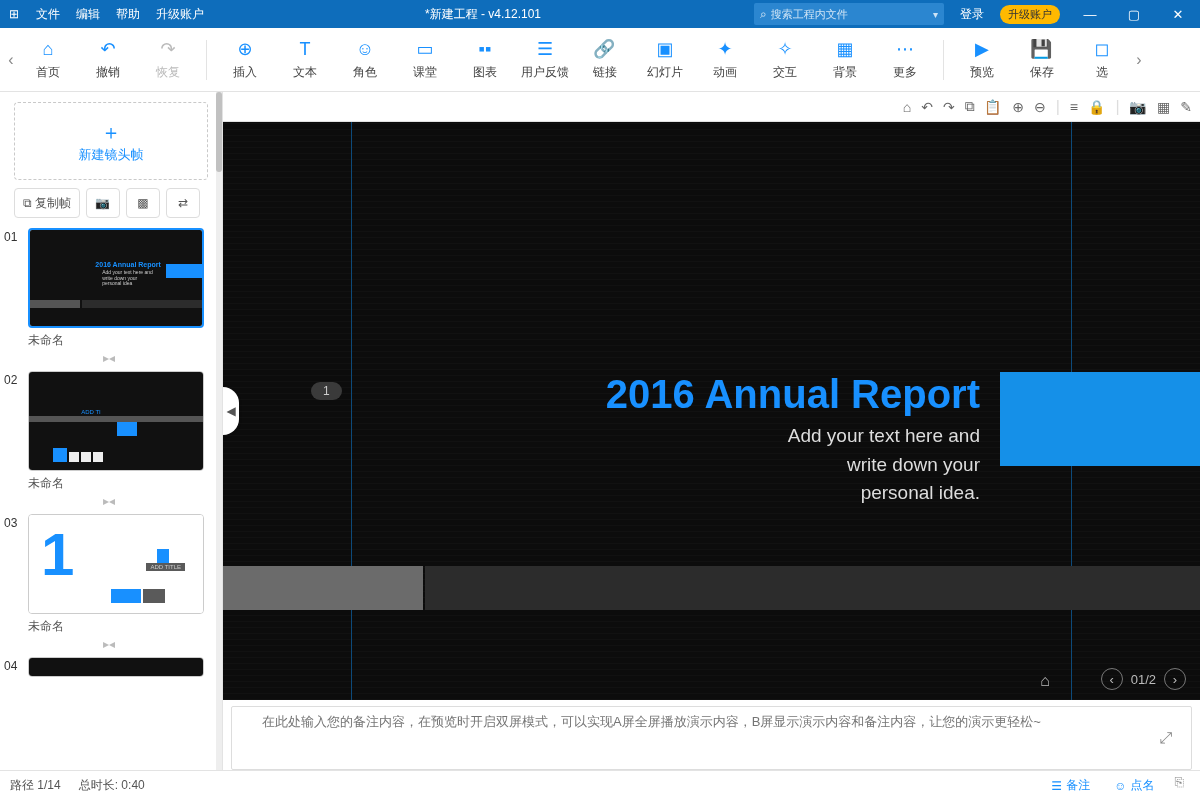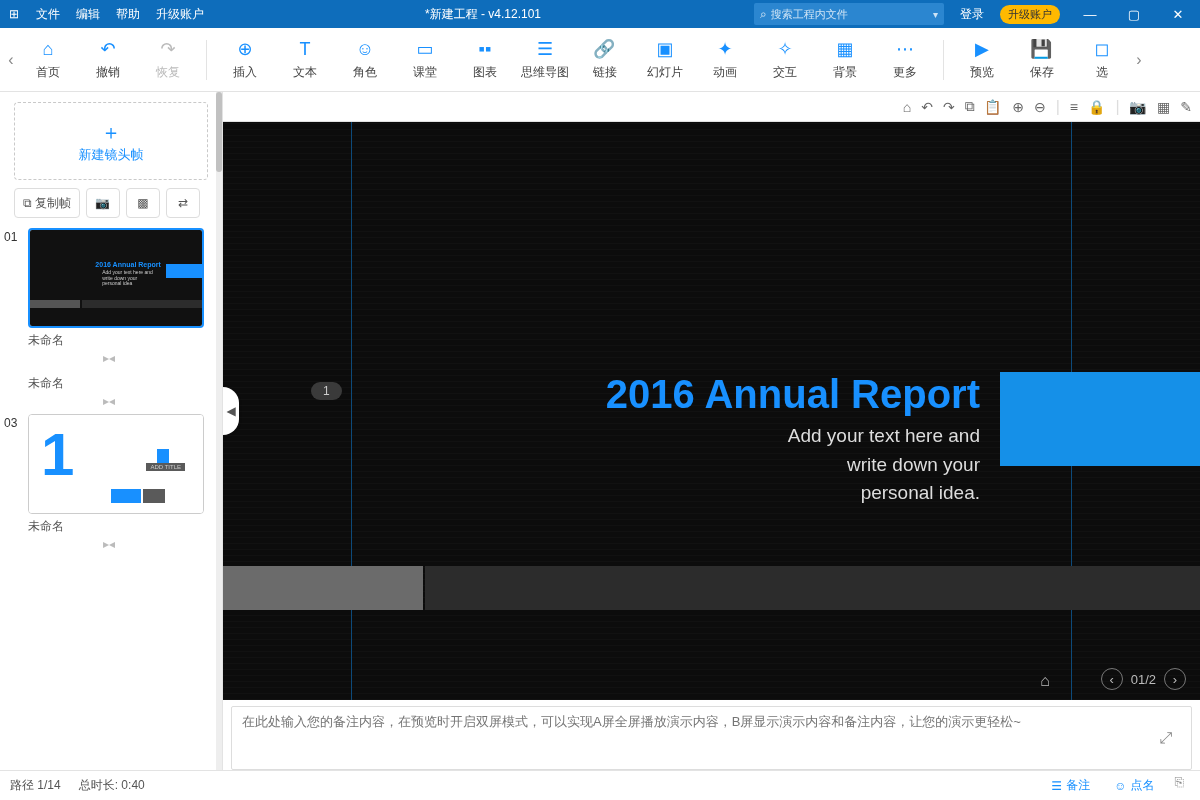--- a/index.html
+++ b/index.html
@@ -72,21 +72,21 @@
 .gray-bar { position:absolute; left:0; bottom:90px; height:44px; background:#6b6b6b; }
 .dark-bar { position:absolute; bottom:90px; height:44px; background:#2c2c2c; }
 .step-badge { position:absolute; left:88px; top:260px; background:#3a3a3a; color:#ccc; font-size:12px; padding:2px 12px; border-radius:10px; }
 .canvas-nav { position:absolute; right:14px; bottom:10px; display:flex; align-items:center; gap:8px; color:#bbb; font-size:13px; }
 .canvas-nav .circ { width:22px; height:22px; border:1px solid #777; border-radius:50%; display:flex; align-items:center; justify-content:center; cursor:pointer; }
 .canvas-home { position:absolute; right:150px; bottom:10px; color:#bbb; cursor:pointer; }
 .collapse-handle { position:absolute; left:0; top:50%; transform:translateY(-50%); width:16px; height:48px; background:#fff; border-radius:0 24px 24px 0; display:flex; align-items:center; justify-content:center; color:#555; cursor:pointer; font-size:12px; box-shadow:0 1px 3px rgba(0,0,0,.2); }
 
 
 .notes { height: 64px; border-top:1px solid #e3e3e3; margin: 6px 8px 0; border:1px solid #ddd; border-radius:2px; padding:6px 10px; display:flex; }
-.notes textarea { flex:1; border:none; outline:none; resize:none; font-size:13px; color:#999; }
+.notes textarea { flex:1; border:none; outline:none; resize:none; font-size:13px; color:#999;margin-left:20px; }
 .notes .expand { width:30px; display:flex; align-items:center; justify-content:center; color:#888; cursor:pointer; }
 
 
 .statusbar { height: 30px; background:#fff; border-top:1px solid #e3e3e3; display:flex; align-items:center; font-size:12px; color:#555; padding:0 10px; }
 .statusbar .sb-left { display:flex; gap:18px; }
 .statusbar .sb-right { margin-left:auto; display:flex; gap:4px; }
 .sb-chip { color:#1890ff; padding:2px 10px; cursor:pointer; display:flex; align-items:center; gap:4px; }
 .sb-icon { color:#888; padding:0 6px; cursor:pointer; }
 </style>
 </head>
@@ -141,21 +141,21 @@
   <div class="tool-btn">
       <span class="ico">▭</span>
       <span>课堂</span>
     </div>
   <div class="tool-btn">
       <span class="ico">▪▪</span>
       <span>图表</span>
     </div>
   <div class="tool-btn">
       <span class="ico">☰</span>
-      <span>思维导图</span>
+      <span>用户反馈</span>
     </div>
   <div class="tool-btn">
       <span class="ico">🔗</span>
       <span>链接</span>
     </div>
   <div class="tool-btn">
       <span class="ico">▣</span>
       <span>幻灯片</span>
     </div>
   <div class="tool-btn">
@@ -221,40 +221,63 @@
             <div class="mini-bluebox" style="right:0;top:34px;width:36px;height:14px;"></div>
             <div class="mini-graybar" style="left:0;bottom:18px;width:50px;height:8px;"></div>
             <div class="mini-graybar" style="left:52px;bottom:18px;width:120px;height:8px;background:#2c2c2c;"></div>
           </div>
         </div>
         <div class="thumb-label">未命名</div>
         <div class="thumb-marker">▸◂</div>
       </div>
 
       <div class="thumb-item">
+        <div class="thumb-row">
+          <div class="thumb-num">02</div>
+          <div class="thumb-img">
+            <div class="mini-dark"></div>
+            <div style="position:absolute;left:30%;top:38%;color:#1890ff;font-size:6px;">ADD TI</div>
+            <div class="mini-graybar" style="left:0;top:44px;width:176px;height:6px;"></div>
+            <div class="mini-bluebox" style="left:88px;top:50px;width:20px;height:14px;"></div>
+            <div class="mini-bluebox" style="left:24px;bottom:8px;width:14px;height:14px;"></div>
+            <div style="position:absolute;left:40px;bottom:8px;display:flex;gap:2px;">
+              <div style="width:10px;height:10px;background:#eee;"></div>
+                <div style="width:10px;height:10px;background:#eee;"></div>
+                <div style="width:10px;height:10px;background:#eee;"></div>
+            </div>
+          </div>
+        </div>
         <div class="thumb-label">未命名</div>
         <div class="thumb-marker">▸◂</div>
       </div>
 
       <div class="thumb-item">
         <div class="thumb-row">
           <div class="thumb-num">03</div>
           <div class="thumb-img">
             <div class="mini-white"></div>
             <div class="mini-big1">1</div>
             <div class="mini-bluebox" style="right:34px;top:34px;width:12px;height:20px;"></div>
             <div class="mini-addtitle">ADD TITLE</div>
             <div class="mini-bluebox" style="left:82px;bottom:10px;width:30px;height:14px;"></div>
             <div style="position:absolute;left:114px;bottom:10px;width:22px;height:14px;background:#5a5a5a;"></div>
           </div>
         </div>
         <div class="thumb-label">未命名</div>
         <div class="thumb-marker">▸◂</div>
       </div>
 
+      <div class="thumb-item">
+        <div class="thumb-row">
+          <div class="thumb-num">04</div>
+          <div class="thumb-img" style="height:20px;">
+              <div class="mini-dark"></div>
+            </div>
+        </div>
+      </div>
 
     </div>
     <div class="sidebar-scroll">
         <div class="thumb"></div>
       </div>
   </div>
 
   <div class="canvas-area">
     <div class="canvas-header">
       <span class="ch-ico">⌂</span>

